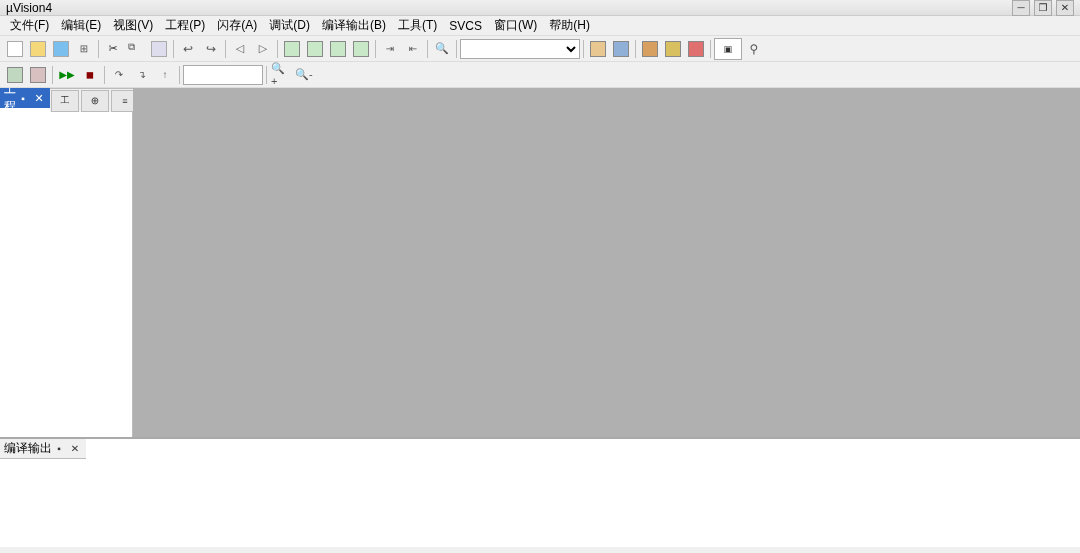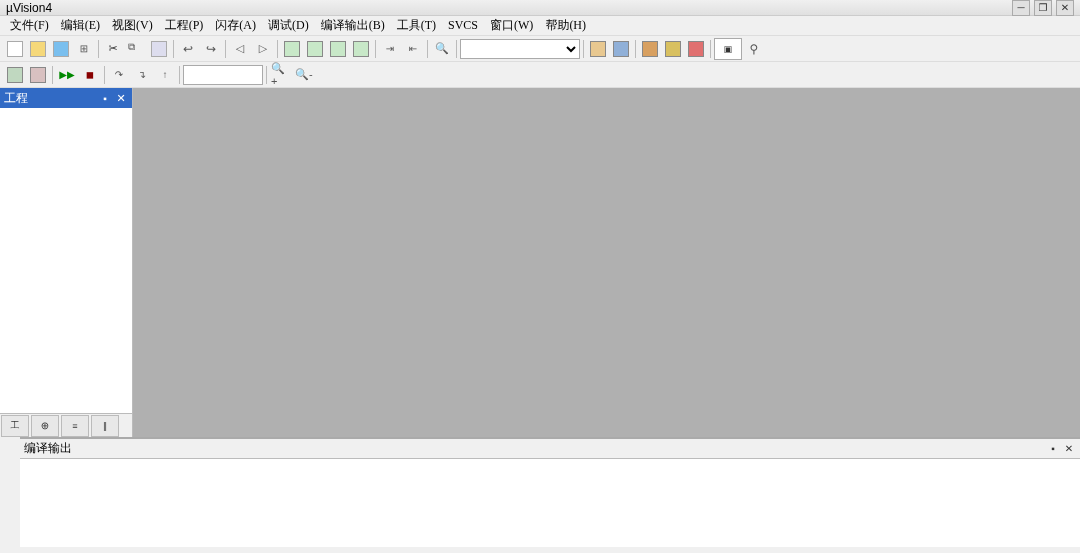--- a/index.html
+++ b/index.html
@@ -52,21 +52,20 @@
       align-items: center;
       padding: 0 4px;
       border-bottom: 1px solid #ddd;
     }
     .menu-item {
       padding: 2px 6px;
       font-size: 12px;
       color: #000;
       cursor: pointer;
       white-space: nowrap;
-      font-family: Liberation Serif, serif;
     }
 
     
     #toolbar1 {
       height: 26px;
       background: #f0f0f0;
       display: flex;
       align-items: center;
       padding: 2px 4px;
       border-bottom: 1px solid #ddd;
@@ -130,21 +129,21 @@
     #work-area {
       display: flex;
       flex: 1;
       overflow: hidden;
     }
 
     
     #left-panel {
       width: 133px;
       display: flex;
-      flex-direction: column;
+      flex-direction: row;
       border-right: 1px solid #bbb;
       background: #fff;
       flex-shrink: 0;
     }
     #project-header {
       height: 20px;
       background: #316ac5;
       display: flex;
       align-items: center;
       justify-content: space-between;
@@ -201,23 +200,22 @@
       flex: 1;
       background: #b0b0b0;
       overflow: hidden;
     }
 
     
     #bottom-panel {
       height: 110px;
       border-top: 2px solid #aaa;
       display: flex;
-      flex-direction: column;
-      background: #fff;
-      margin-left: 20px;
+      flex-direction: row;
+      background: #fff;
     }
     #bottom-panel-header {
       height: 20px;
       background: #f0f0f0;
       display: flex;
       align-items: center;
       justify-content: space-between;
       padding: 0 4px;
       border-bottom: 1px solid #bbb;
     }

